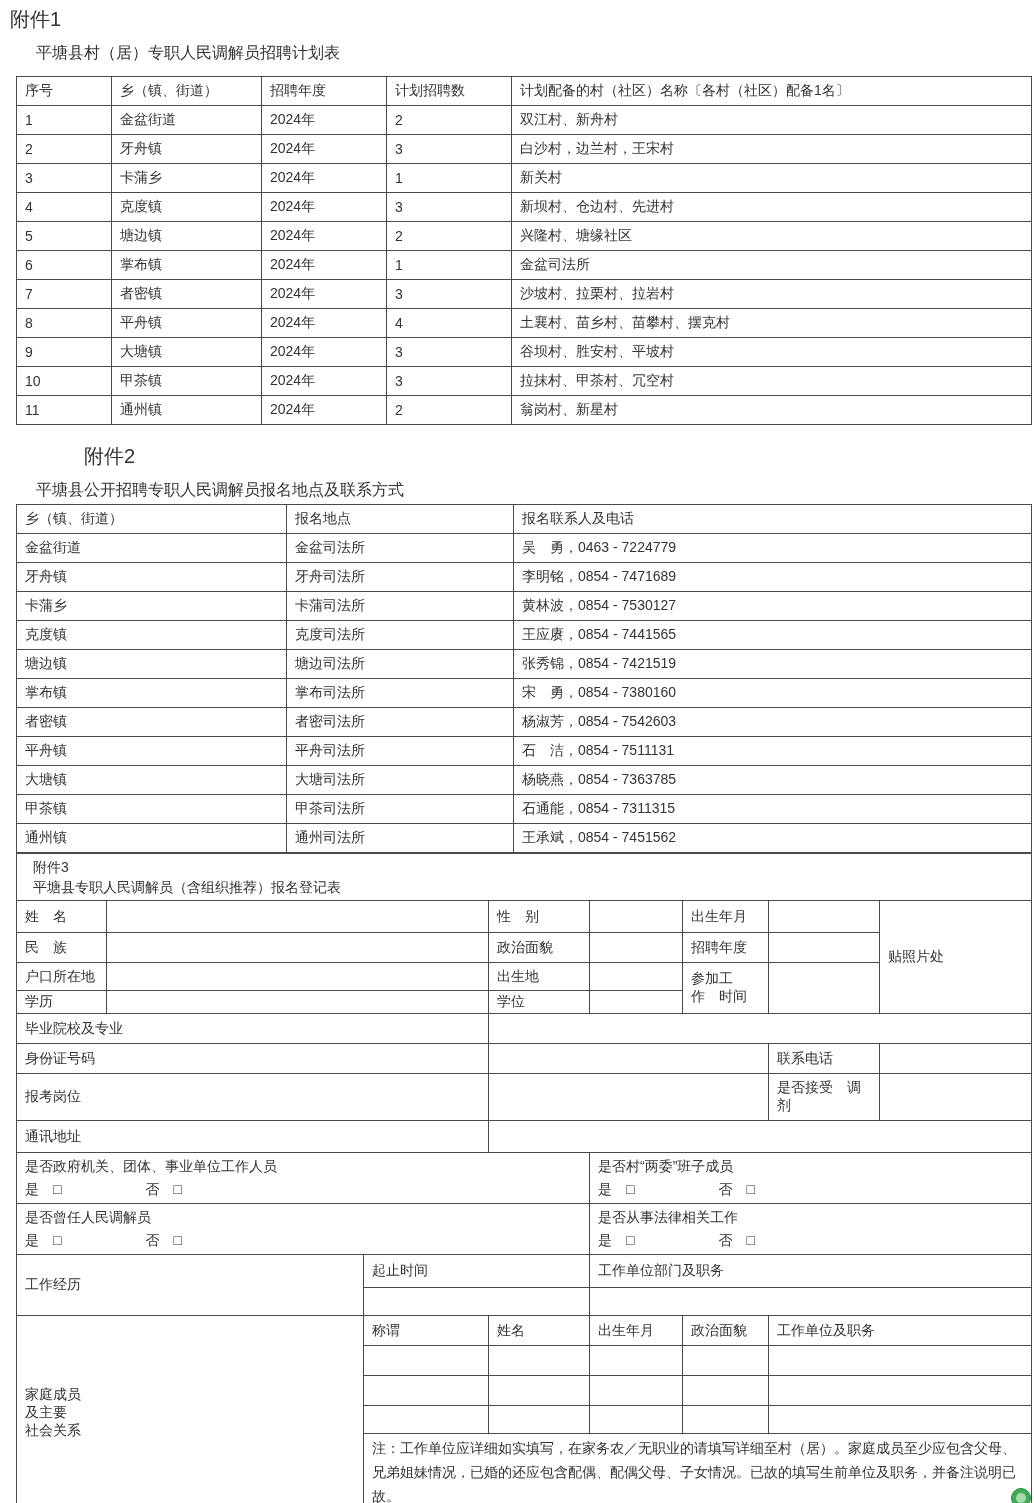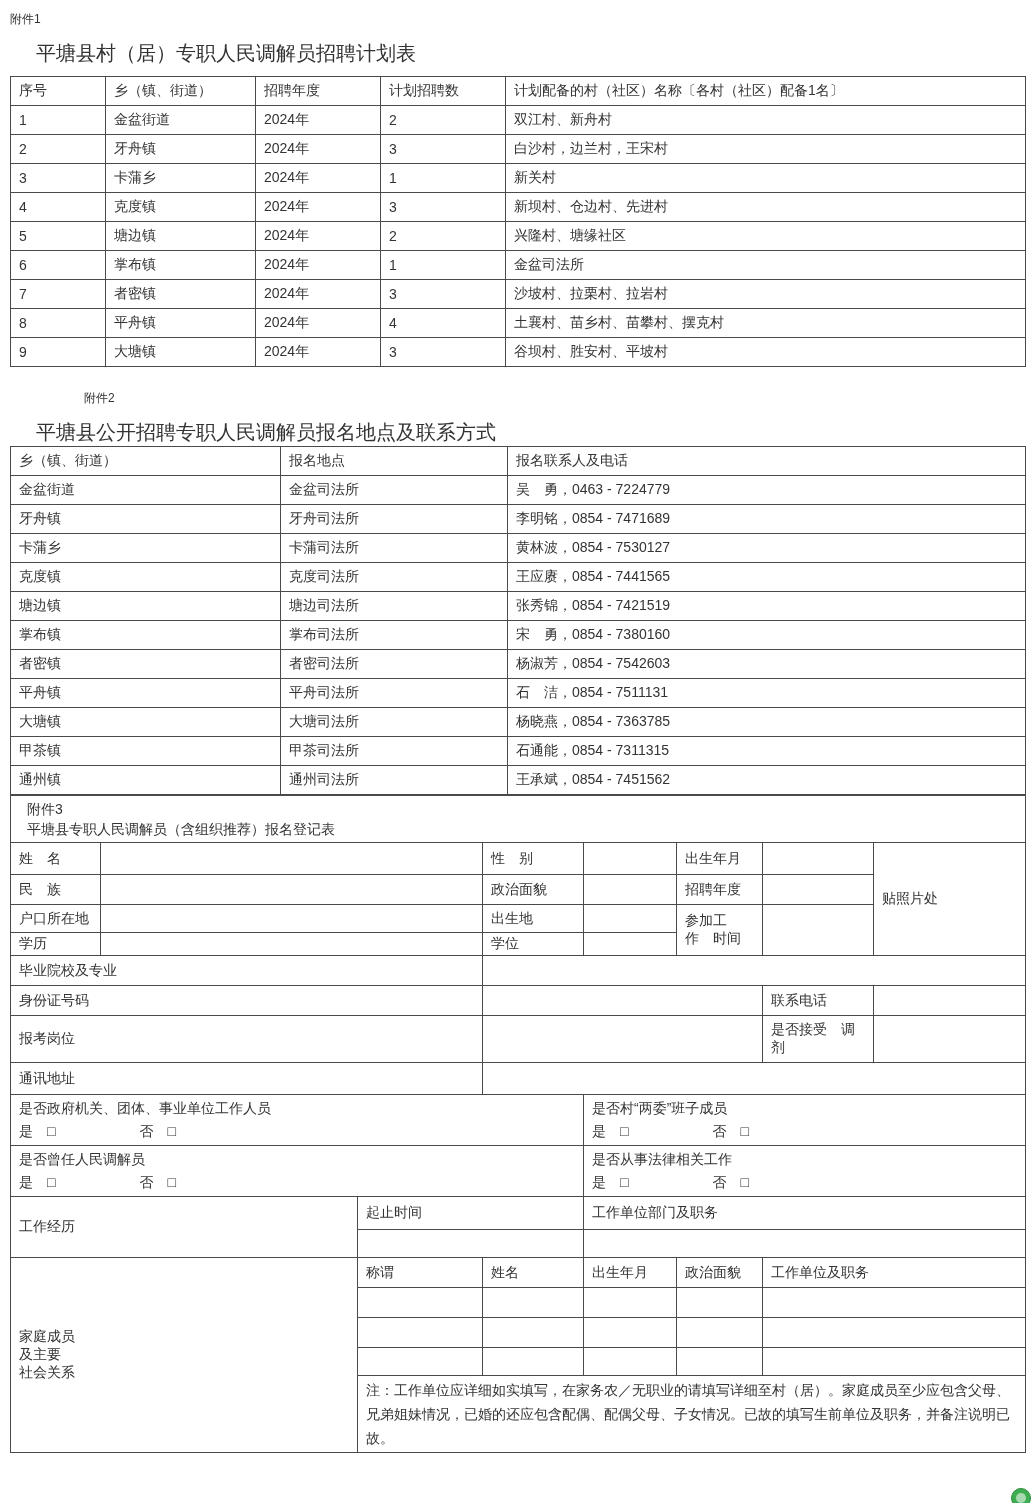--- a/index.html
+++ b/index.html
@@ -1,23 +1,23 @@
 <!DOCTYPE html>
 <html><head>
 <meta charset="utf-8">
 <style>
   html,body{margin:0;padding:0;}
   body{
     width:1034px;height:1503px;background:#ffffff;overflow:hidden;position:relative;
     font-family:"Liberation Sans","DejaVu Sans",sans-serif;color:#333333;
   }
-  .att-label{margin:9px 0 0 10px;font-size:12px;line-height:20px;}
+  .att-label{margin:9px 0 0 10px;font-size:20px;line-height:20px;}
   .att-label.indent{margin-left:36px;}
-  .att-title{margin:14px 0 0 36px;font-size:20px;line-height:20px;}
-  table{border-collapse:collapse;table-layout:fixed;margin-left:10px;width:1015px;}
+  .att-title{margin:14px 0 0 36px;font-size:16px;line-height:20px;}
+  table{border-collapse:collapse;table-layout:fixed;margin-left:16px;width:1015px;}
   td,th{
     border:1px solid #4a4a4a;padding:2px 8px;text-align:left;vertical-align:middle;
     font-size:14px;font-weight:normal;color:#333333;overflow:hidden;
   }
   .t-plan{margin-top:13px;}
   .t-plan tr{height:29px;}
   .t-contact{margin-top:4px;}
   .t-contact tr{height:29px;}
   .t-form{margin-top:0;}
   .form-title-cell div{line-height:20px;padding-left:8px;}
@@ -115,20 +115,34 @@
         <td>4</td>
         <td>土襄村、苗乡村、苗攀村、摆克村</td>
       </tr>
       <tr>
         <td>9</td>
         <td>大塘镇</td>
         <td>2024年</td>
         <td>3</td>
         <td>谷坝村、胜安村、平坡村</td>
       </tr>
+      <tr>
+        <td>10</td>
+        <td>甲茶镇</td>
+        <td>2024年</td>
+        <td>3</td>
+        <td>拉抹村、甲茶村、冗空村</td>
+      </tr>
+      <tr>
+        <td>11</td>
+        <td>通州镇</td>
+        <td>2024年</td>
+        <td>2</td>
+        <td>翁岗村、新星村</td>
+      </tr>
     </tbody>
 </table>
 
 <p class="att-label indent" style="margin-top:21px;padding-left:48px;">附件2</p>
 <p class="att-title">平塘县公开招聘专职人民调解员报名地点及联系方式</p>
 
 <table class="t-contact">
   <colgroup>
       <col style="width:270px">
       <col style="width:227px">

